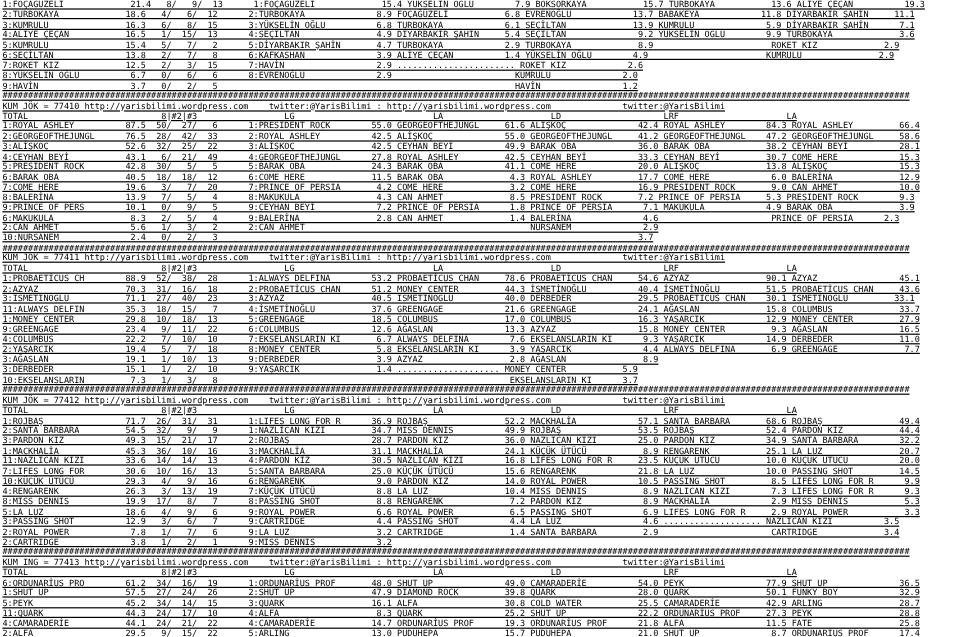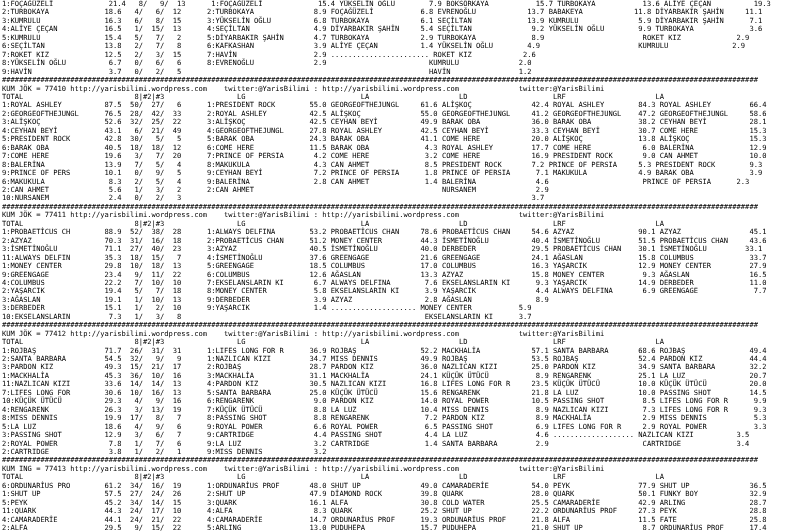--- a/index.html
+++ b/index.html
@@ -10,20 +10,21 @@
     line-height:8.45px;
     color:#000000;
     letter-spacing:0px;
   }
   pre{
     margin:0;padding:0 12px 0 2px;
     font-family:"DejaVu Sans Mono","Liberation Mono",monospace;
     font-size:7.1px;
     line-height:8.45px;
     white-space:pre;
+    text-decoration:underline;
   }
   .block{display:block;}
 </style>
 </head>
 <body>
 
 <div class="block">
   <pre>1:FOÇAĞÜZELİ             21.4   8/   9/  13      1:FOÇAĞÜZELİ             15.4 YÜKSELİN OĞLU        7.9 BOKSÖRKAYA           15.7 TURBOKAYA           13.6 ALİYE ÇEÇAN          19.3
 2:TURBOKAYA             18.6   4/   6/  12      2:TURBOKAYA              8.9 FOÇAĞÜZELİ           6.8 EVRENOĞLU            13.7 BABAKEYA            11.8 DİYARBAKIR ŞAHİN     11.1
 3:KUMRULU               16.3   6/   8/  15      3:YÜKSELİN OĞLU          6.8 TURBOKAYA            6.1 SEÇİLTAN             13.9 KUMRULU              5.9 DİYARBAKIR ŞAHİN      7.1

